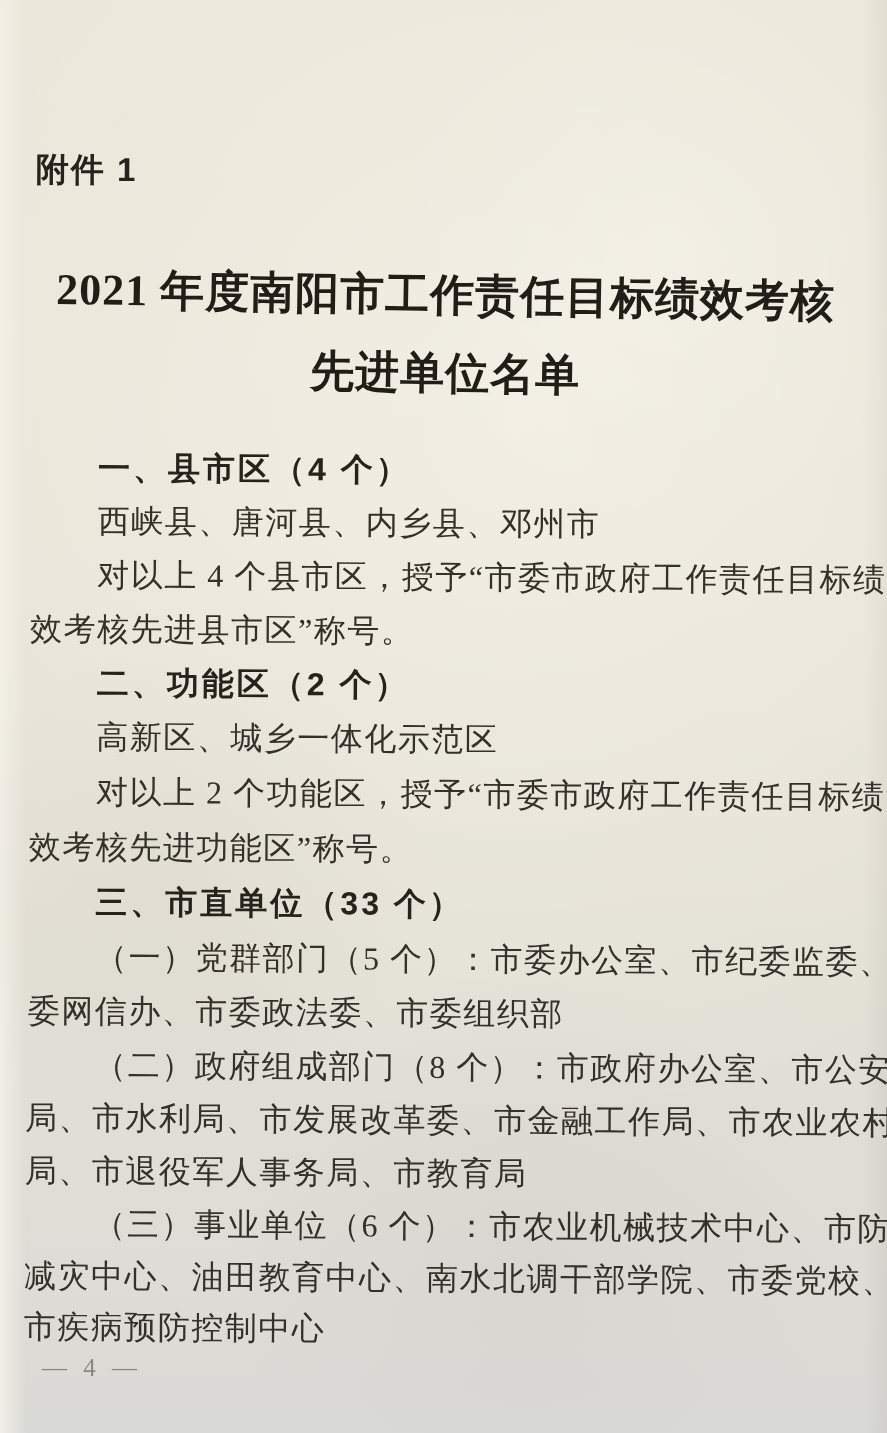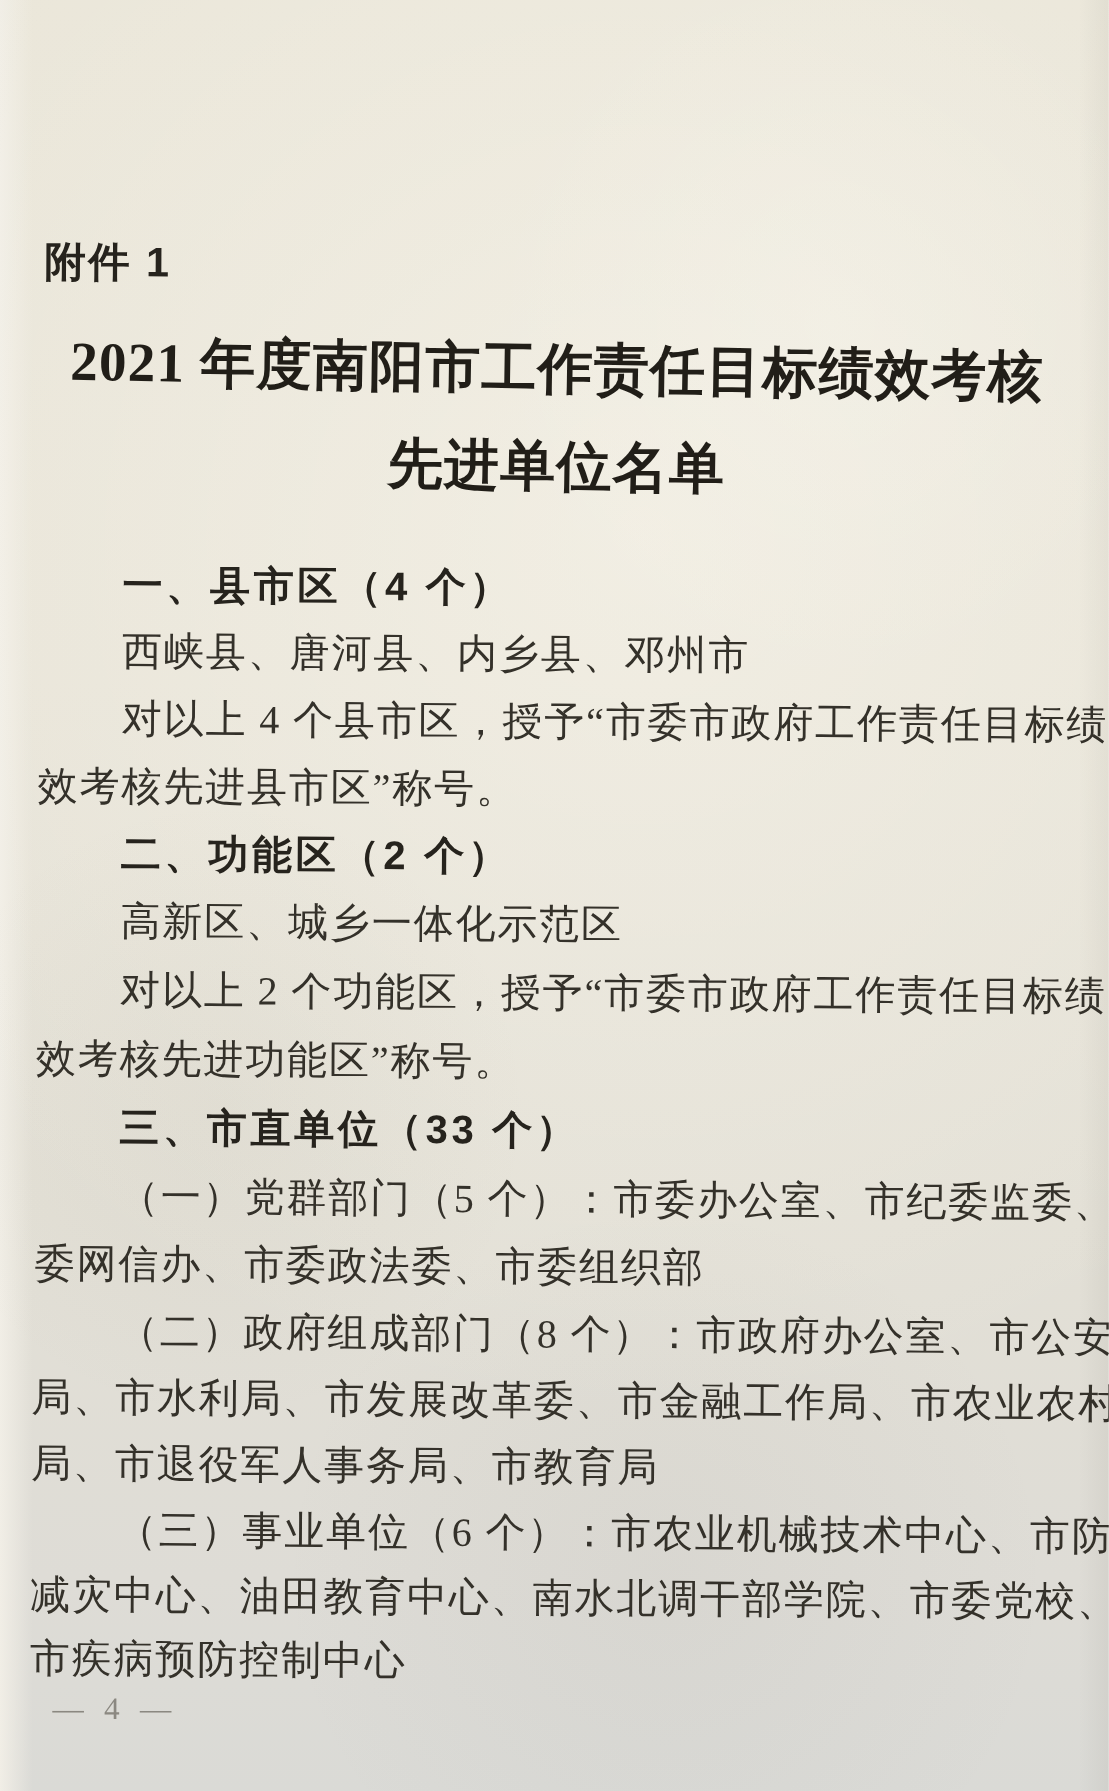--- a/index.html
+++ b/index.html
@@ -26,21 +26,21 @@
   }
   .h{
     font-family:"Liberation Sans","DejaVu Sans",sans-serif;
     font-weight:700;
     letter-spacing:3px;
     color:#26231d;
   }
   .attach{
     position:absolute;top:150px;left:33px;
     font-family:"Liberation Sans","DejaVu Sans",sans-serif;
-    font-weight:600;font-size:33px;letter-spacing:2px;color:#26231d;margin-top:40px;
+    font-weight:600;font-size:33px;letter-spacing:2px;color:#26231d;
   }
   .title-line{
     position:absolute;left:0;right:0;text-align:center;
     font-weight:700;font-size:44px;letter-spacing:1px;color:#211e18;
     transform:rotate(0.55deg);white-space:nowrap;
   }
   .t1{top:266px;}
   .t2{top:344px;}
 
   .footer{

